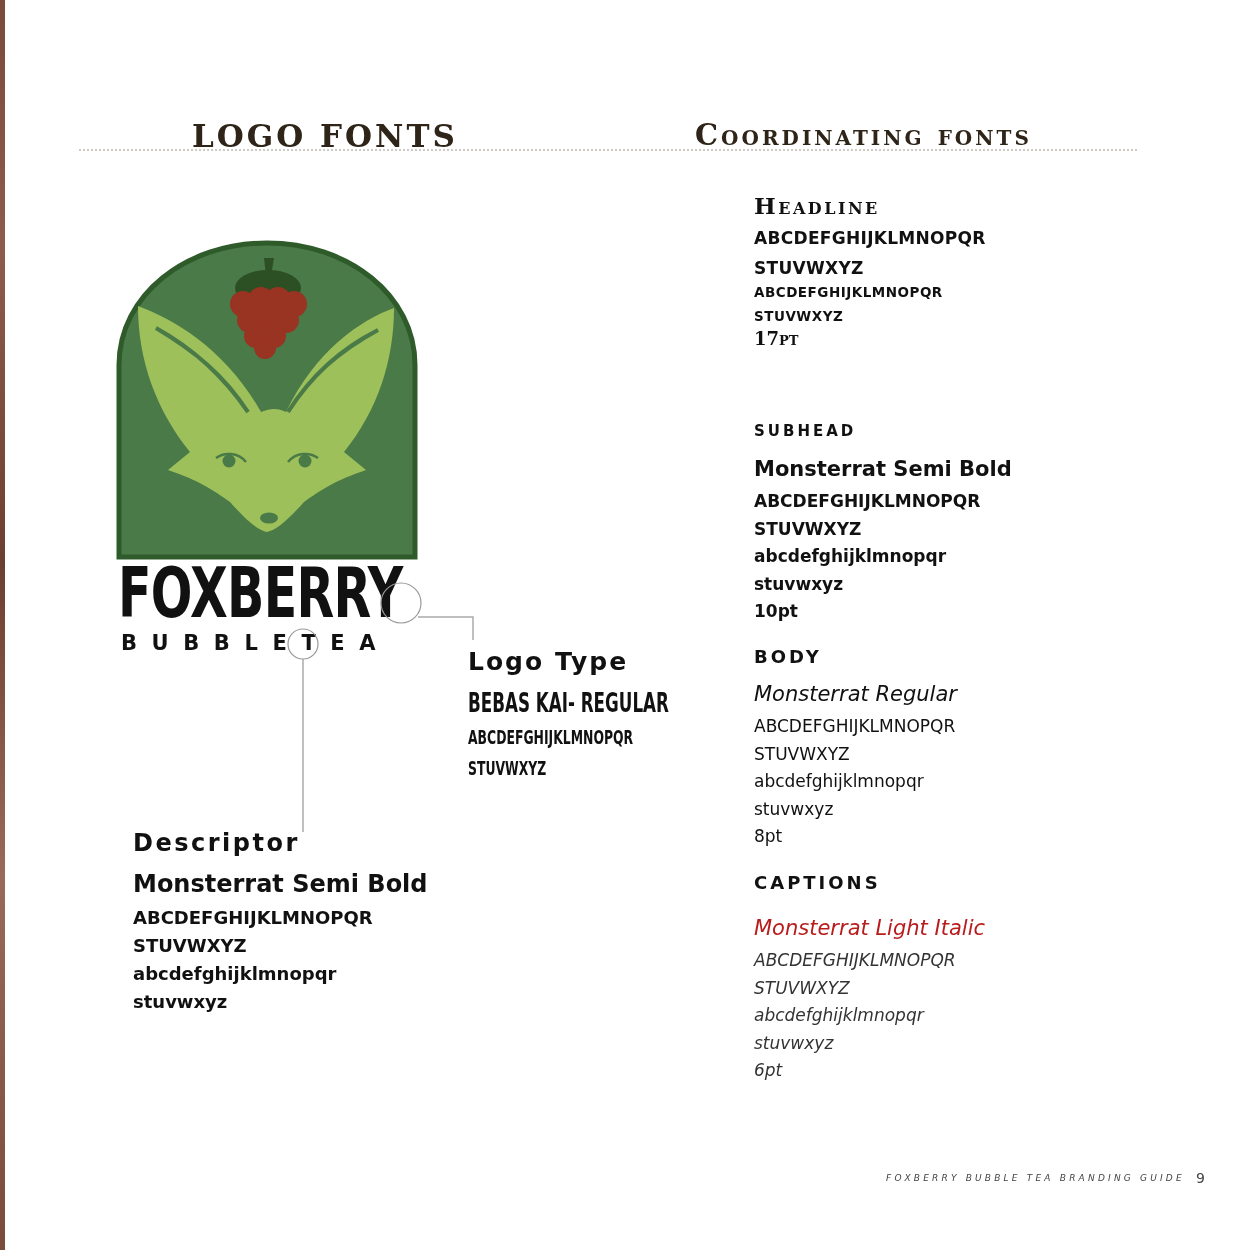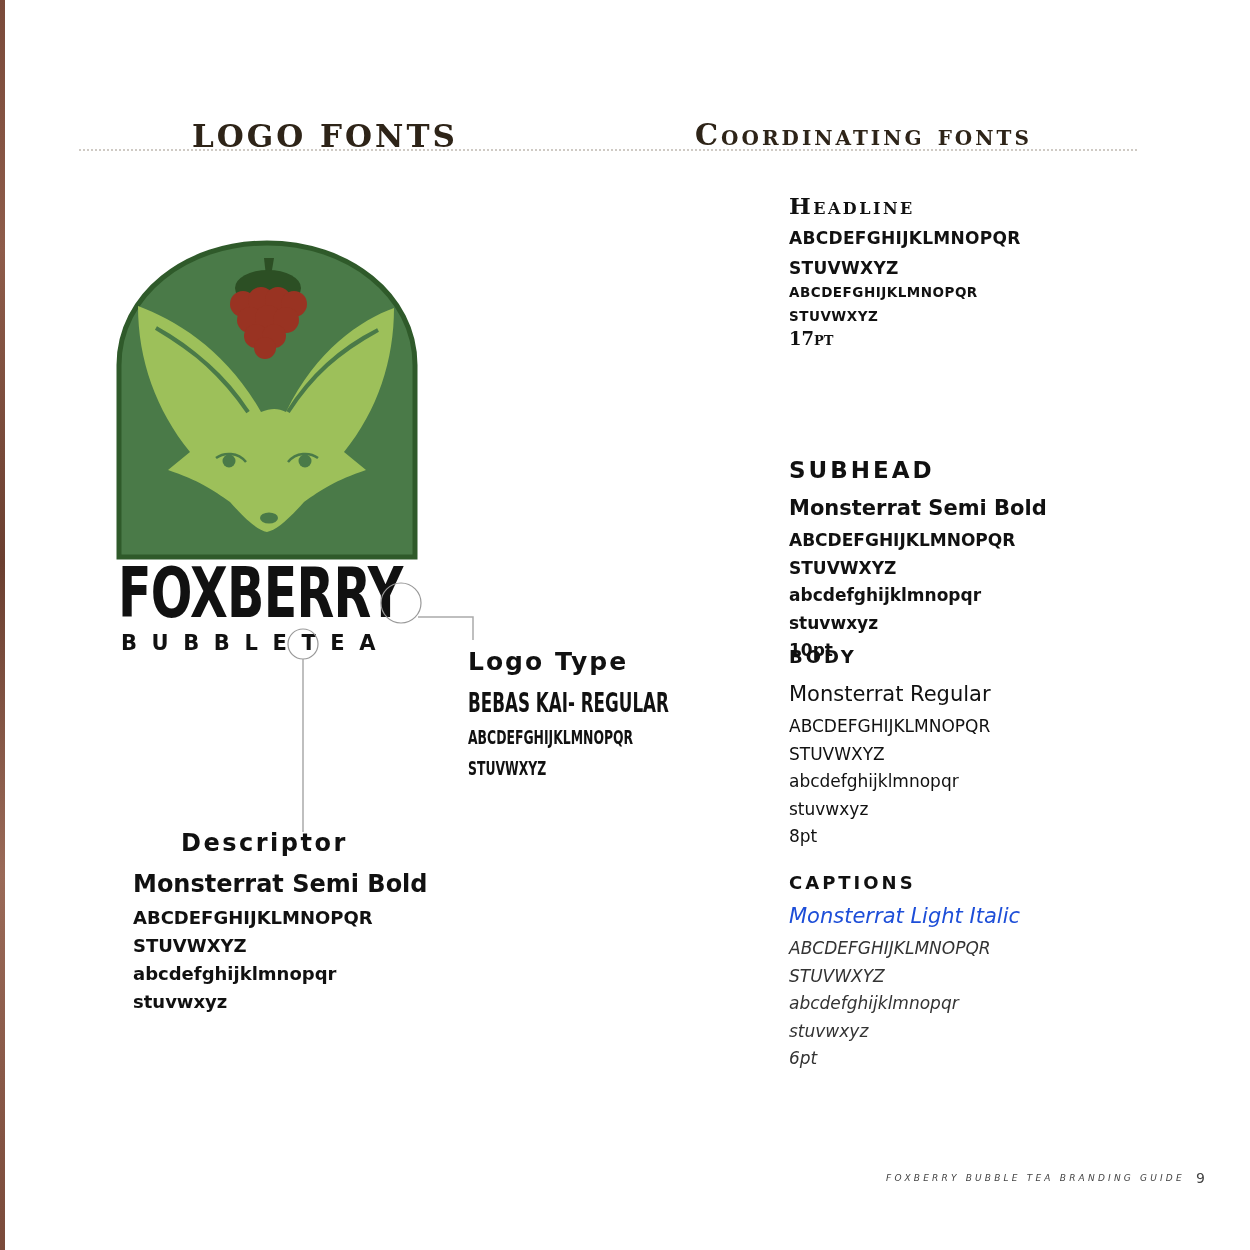--- a/index.html
+++ b/index.html
@@ -49,46 +49,46 @@
   .logo-type { left: 468px; top: 644px; }
   .logo-type .spec-label { font-size: 25px; letter-spacing: 2px; line-height: 36px; }
   .condensed {
     font-family: "DejaVu Sans", sans-serif; font-weight: bold;
     transform: scaleX(0.62); transform-origin: left top; white-space: nowrap;
   }
   .logo-type .font-name { font-size: 27px; line-height: 38px; margin-top: 4px; }
   .logo-type .alpha { font-size: 20px; line-height: 31px; }
 
   .descriptor { left: 133px; top: 826px; }
-  .descriptor .spec-label { font-size: 24px; letter-spacing: 2.5px; line-height: 34px; margin-left: 48px; }
+  .descriptor .spec-label { font-size: 24px; letter-spacing: 2.5px; line-height: 34px; }
   .descriptor .font-name { font-family: "DejaVu Sans", sans-serif; font-weight: bold; font-size: 24px; line-height: 36px; margin-top: 6px; color: #111; }
   .descriptor .alpha { font-family: "DejaVu Sans", sans-serif; font-weight: bold; font-size: 18px; line-height: 24px; color: #111; margin-top: 4px; }
 
   
-  .col-right { position: absolute; left: 789px; }
+  .col-right { position: absolute; left: 754px; }
   .headline { top: 192px; }
   .headline .spec-label { font-family: "DejaVu Serif", serif; font-size: 23px; letter-spacing: 2.5px; font-variant: small-caps; line-height: 28px; }
   .headline .font-name { font-family: "DejaVu Serif", serif; font-weight: bold; font-size: 20px; font-variant: small-caps; line-height: 28px; letter-spacing: 0.5px; }
   .headline .alpha-lg { font-family: "DejaVu Sans", sans-serif; font-weight: bold; font-size: 17px; line-height: 24px; margin-top: 6px; letter-spacing: 0.3px; }
   .headline .alpha-sm { font-family: "DejaVu Sans", sans-serif; font-weight: bold; font-size: 13.5px; line-height: 24px; letter-spacing: 0.5px; }
   .headline .size { font-family: "DejaVu Serif", serif; font-weight: bold; font-size: 18px; font-variant: small-caps; line-height: 22px; }
 
   .subhead { top: 416px; }
-  .subhead .spec-label { font-size: 23px; letter-spacing: 3px; line-height: 30px; margin-top: 39px; }
+  .subhead .spec-label { font-size: 15px; letter-spacing: 3px; line-height: 30px; }
   .subhead .font-name { font-family: "DejaVu Sans", sans-serif; font-weight: bold; font-size: 21px; line-height: 34px; margin-top: 6px; }
   .subhead .alpha { font-family: "DejaVu Sans", sans-serif; font-weight: bold; font-size: 17px; line-height: 23.5px; margin-top: 4px; }
 
   .body-spec { top: 645px; }
   .body-spec .spec-label { font-size: 18px; letter-spacing: 3px; line-height: 24px; }
-  .body-spec .font-name { font-family: "DejaVu Sans", sans-serif; font-weight: normal; font-size: 21px; line-height: 34px; margin-top: 8px; }
+  .body-spec .font-name { font-family: "DejaVu Sans", sans-serif; font-weight: normal; font-size: 21px; line-height: 34px; margin-top: 8px; font-style: italic; }
   .body-spec .alpha { font-family: "DejaVu Sans", sans-serif; font-weight: normal; font-size: 17px; line-height: 23.5px; margin-top: 4px; }
 
   .captions { top: 871px; }
   .captions .spec-label { font-size: 18px; letter-spacing: 3px; line-height: 24px; }
-  .captions .font-name { font-family: "DejaVu Sans", sans-serif; font-weight: normal; font-style: italic; font-size: 21px; line-height: 34px; margin-top: 4px; color: #1d4ed8; }
+  .captions .font-name { font-family: "DejaVu Sans", sans-serif; font-weight: normal; font-style: italic; font-size: 21px; line-height: 34px; margin-top: 16px; color: #b91c1c; }
   .captions .alpha { font-family: "DejaVu Sans", sans-serif; font-weight: normal; font-style: italic; font-size: 17px; line-height: 23.5px; margin-top: 4px; color: #333; }
 
   .footer {
     position: absolute; top: 1173px; left: 886px;
     font-family: "DejaVu Sans", sans-serif; font-style: italic;
     font-size: 9px; letter-spacing: 3.2px; color: #444; white-space: nowrap;
   }
   .page-num {
     position: absolute; top: 1170px; left: 1196px;
     font-family: "DejaVu Sans", sans-serif; font-size: 14px; color: #444;

